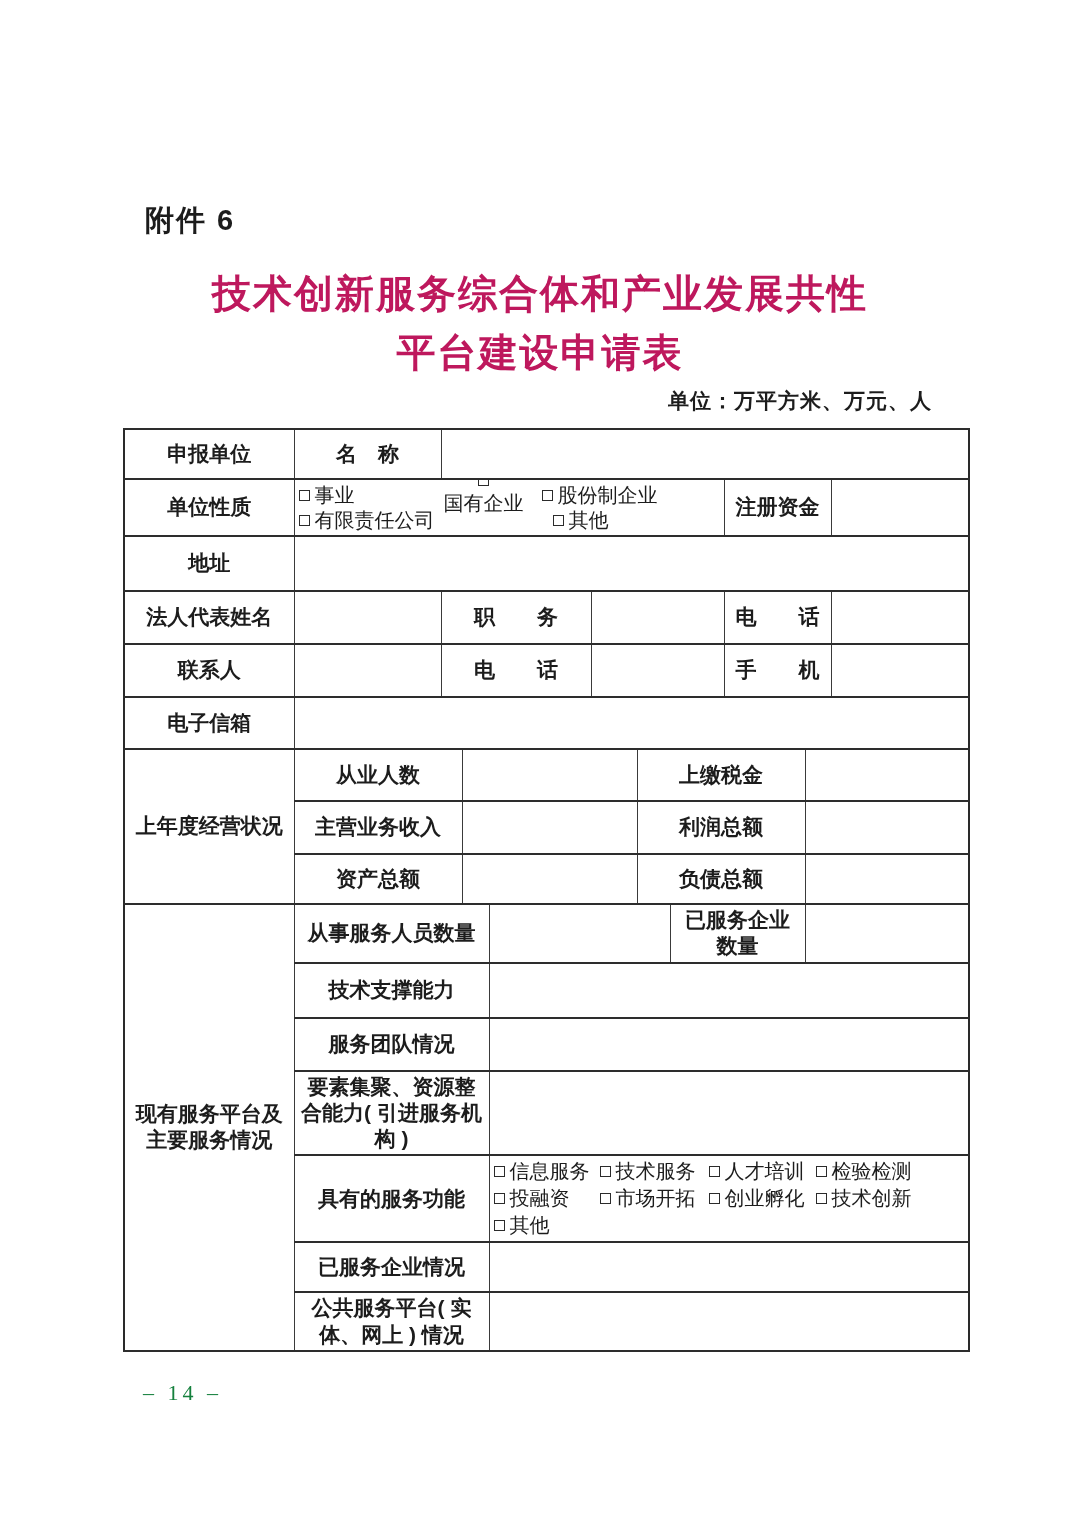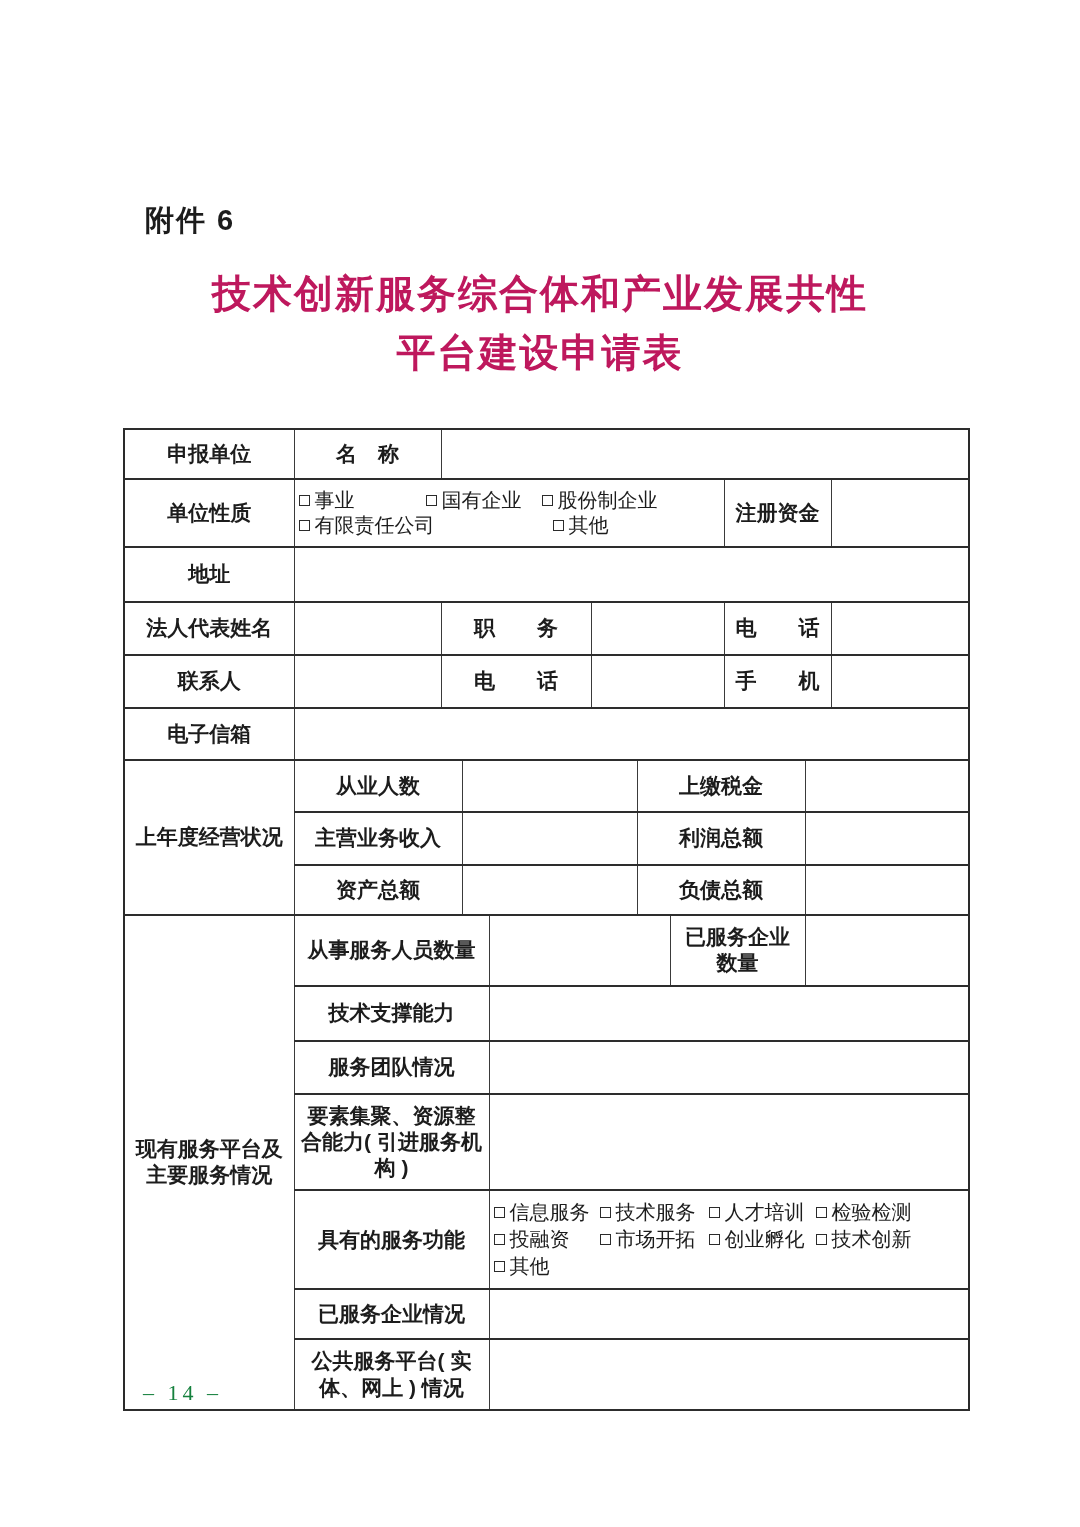--- a/index.html
+++ b/index.html
@@ -35,36 +35,36 @@
     border-collapse:collapse; table-layout:fixed;
     border:2.5px solid #2a2a2a;
   }
   table.form td {
     border-left:1.4px solid #3a3a3a;
     border-right:1.4px solid #3a3a3a;
     border-top:2.1px solid #2d2d2d;
     border-bottom:2.1px solid #2d2d2d;
     font-size:21px; font-weight:700;
     text-align:center; vertical-align:middle;
-    padding:8px 4px;
+    padding:2px 4px;
     line-height:1.25;
     color:#1c1c1c;
     overflow:hidden;
   }
   td.small-label { font-size:20px; }
   td.wrap-label { font-size:20px; text-align:left; padding:3px 7px; }
   td.wrap-center { font-size:20px; text-align:center; padding:3px 5px; }
 
   
   .cb { display:inline-flex; align-items:center; gap:5px; font-size:20px; font-weight:400; white-space:nowrap; }
   .cb .box { width:11px; height:11px; border:1.6px solid #2b2b2b; flex:none; background:#fff; }
 
   td.options-cell { text-align:left; padding:3px 4px 3px 7px; }
   .opt-line { display:flex; align-items:center; height:25px; }
-  .w127 { width:127px; } .w116 { width:116px; } .w254 { width:254px; }
+  .w127 { width:127px; } .w116 { width:116px;flex-direction:column; } .w254 { width:254px; }
 
   td.func-cell { text-align:left; padding:2px 4px 2px 11px; }
   .func-grid { display:grid; grid-template-columns:106px 109px 107px 1fr; align-items:center; height:27px; }
 
   .two-line { line-height:1.25;margin-top:10px; }
 
   .page-number {
     position:absolute; left:143px; top:1380px;
     font-family:Liberation Serif, serif;
     font-size:22px; letter-spacing:4px; color:#15803d;
@@ -75,20 +75,21 @@
 
 <div class="page">
 
   <div class="attachment-label">附件 6</div>
 
   <div class="doc-title">
     <div>技术创新服务综合体和产业发展共性</div>
     <div>平台建设申请表</div>
   </div>
 
+  <div class="unit-note">单位：万平方米、万元、人</div>
 
   <table class="form">
     <colgroup>
       <col style="width:170px">
         <col style="width:147px">
         <col style="width:21px">
         <col style="width:27px">
       <col style="width:102px">
         <col style="width:46px">
         <col style="width:33px">

